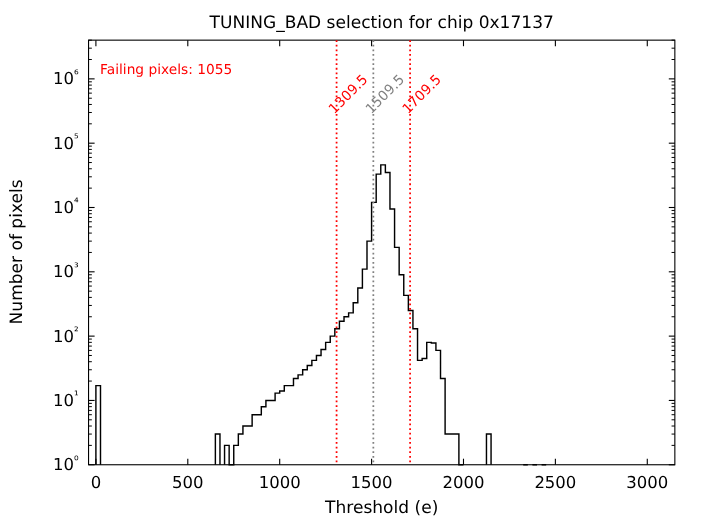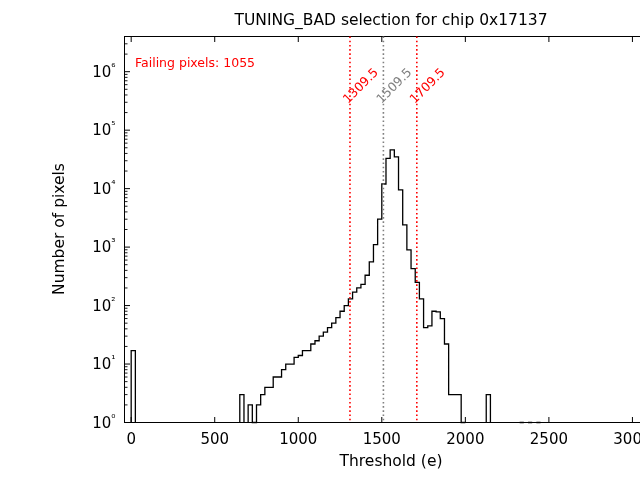--- a/index.html
+++ b/index.html
@@ -11,21 +11,20 @@
     width: 640px;
     height: 480px;
     font-family: "DejaVu Sans", sans-serif;
     overflow: hidden;
   }
   #figure {
     position: relative;
     width: 587px;
     height: 480px;
     background: #ffffff;
-    margin-left: 44px;
   }
   #plot-svg {
     display: block;
     width: 640px;
     height: 480px;
   }
   .tick-label {
     font-family: "DejaVu Sans", sans-serif;
     font-size: 15px;
     fill: #000000;

